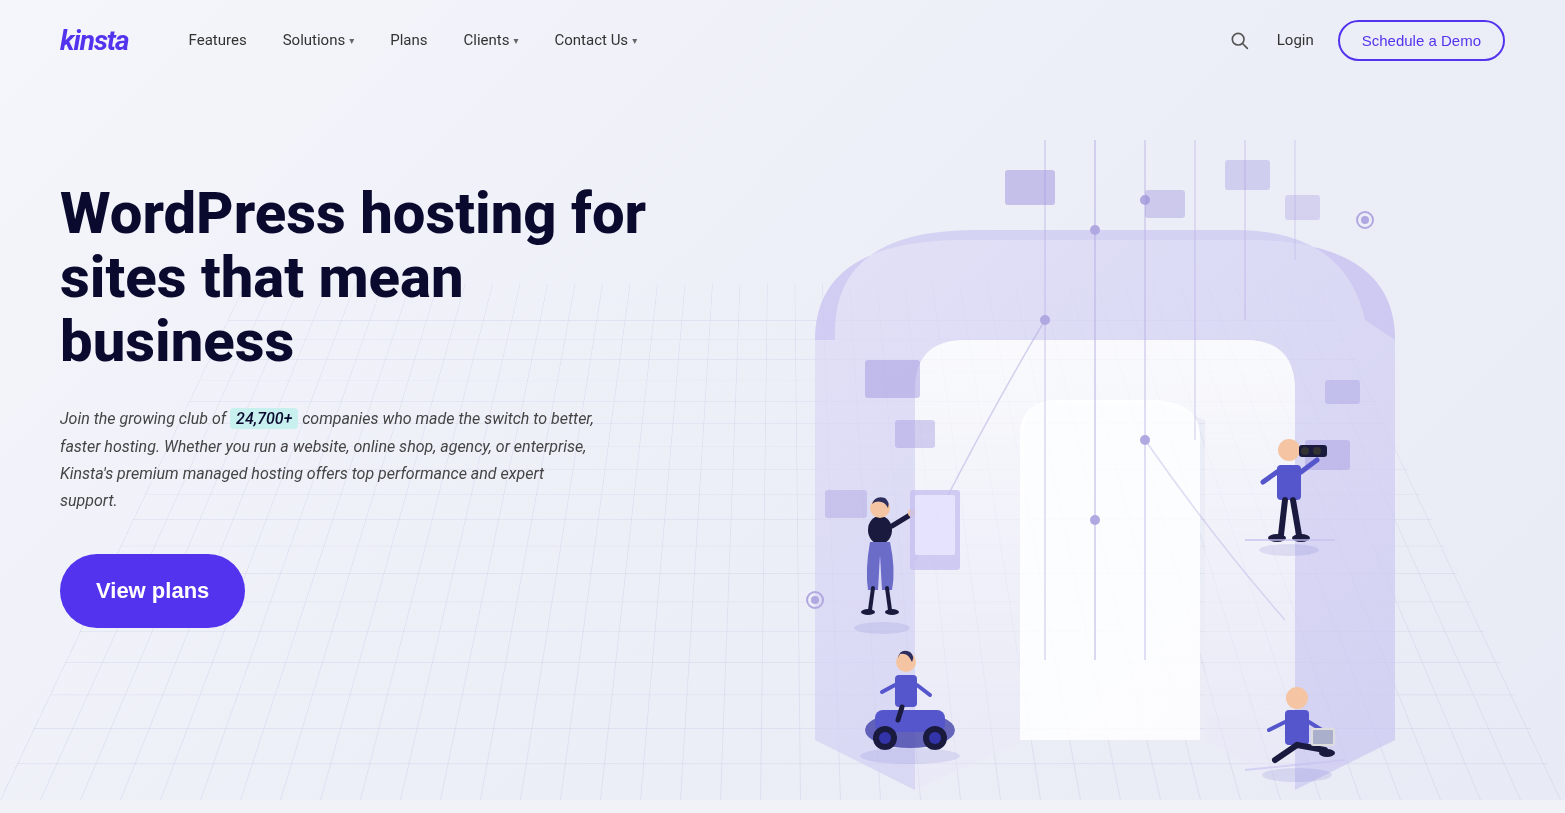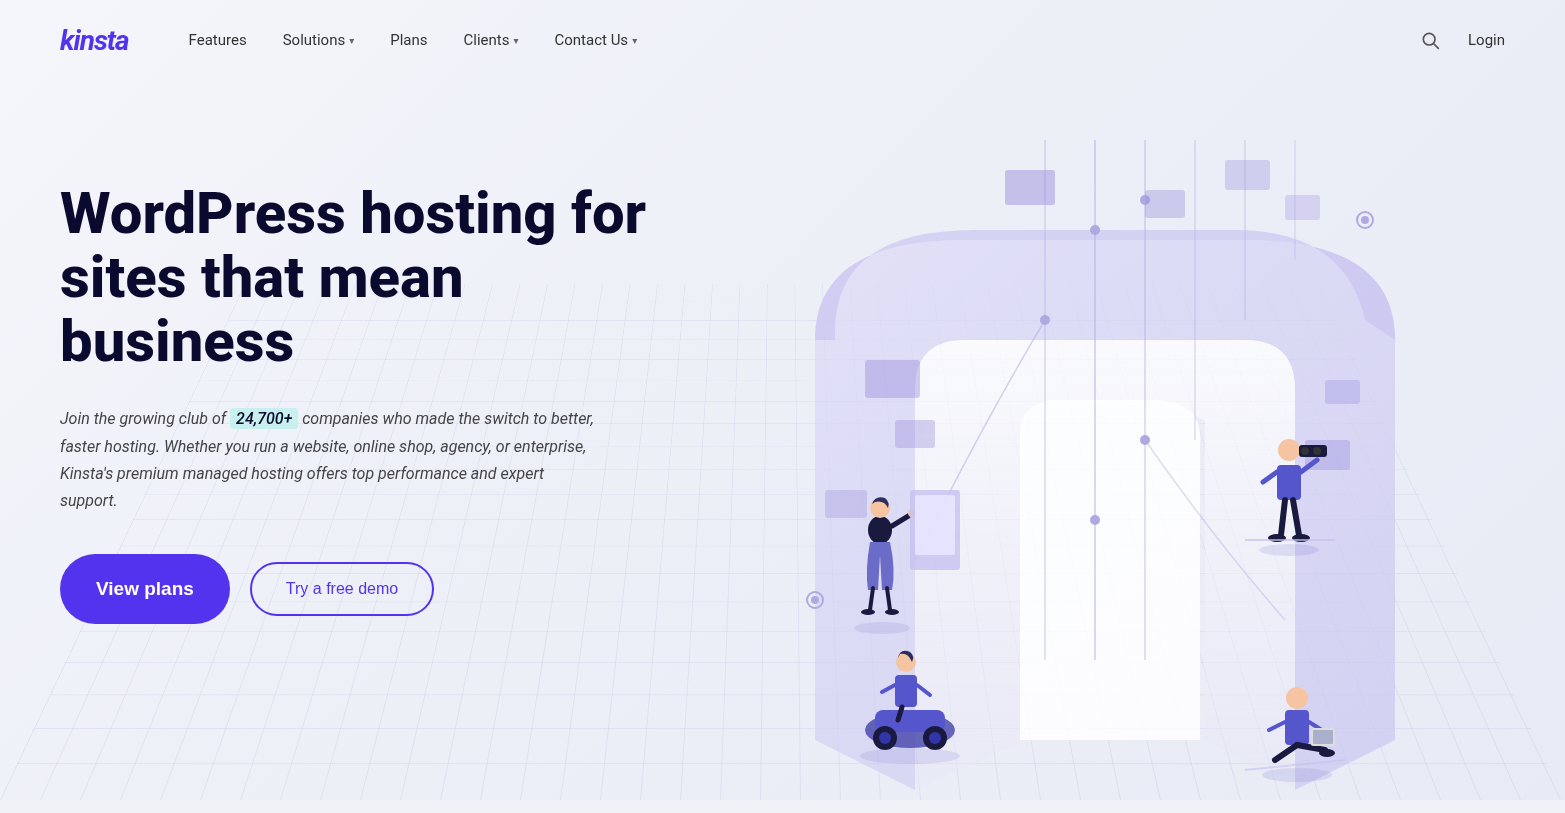--- a/index.html
+++ b/index.html
@@ -177,21 +177,21 @@
       gap: 20px;
       align-items: center;
     }
 
     .btn-primary {
       background: #5333ed;
       color: #fff;
       border: none;
       padding: 24px 36px;
       border-radius: 50px;
-      font-size: 19px;
+      font-size: 22px;
       font-weight: 600;
       cursor: pointer;
     }
 
     .btn-secondary {
       background: transparent;
       color: #5333ed;
       border: 2px solid #5333ed;
       padding: 16px 34px;
       border-radius: 50px;
@@ -251,34 +251,34 @@
     </ul>
 
     <div class="nav-right">
       <button class="search-icon-btn">
         <svg class="search-icon-svg" viewBox="0 0 24 24" fill="none" stroke="#555" stroke-width="2" stroke-linecap="round" stroke-linejoin="round">
           <circle cx="11" cy="11" r="7"></circle>
           <line x1="16.5" y1="16.5" x2="22" y2="22"></line>
         </svg>
       </button>
       <a href="#" class="login-link">Login</a>
+      <button class="schedule-demo-btn">Schedule a Demo</button>
     </div>
   </nav>
 
   <section class="hero">
     <div class="hero-left">
       <h1 class="hero-title">WordPress hosting for sites that mean business</h1>
       <p class="hero-description">
         <span>Join the growing club of</span>
         <span class="highlight">24,700+</span>
         <span>companies who made the switch to better, faster hosting. Whether you run a website, online shop, agency, or enterprise, Kinsta's premium managed hosting offers top performance and expert support.</span>
       </p>
       <div class="hero-buttons">
         <button class="btn-primary">View plans</button>
-        <button class="btn-secondary">Try a free demo</button>
       </div>
     </div>
 
     <div class="hero-right">
       <svg width="900" height="750" viewBox="0 0 900 750" xmlns="http://www.w3.org/2000/svg">
 
         <defs>
           <linearGradient id="archGrad" x1="0" y1="0" x2="1" y2="1">
             <stop offset="0%" stop-color="#dcdaf5"></stop>
             <stop offset="100%" stop-color="#c8c5f0"></stop>

